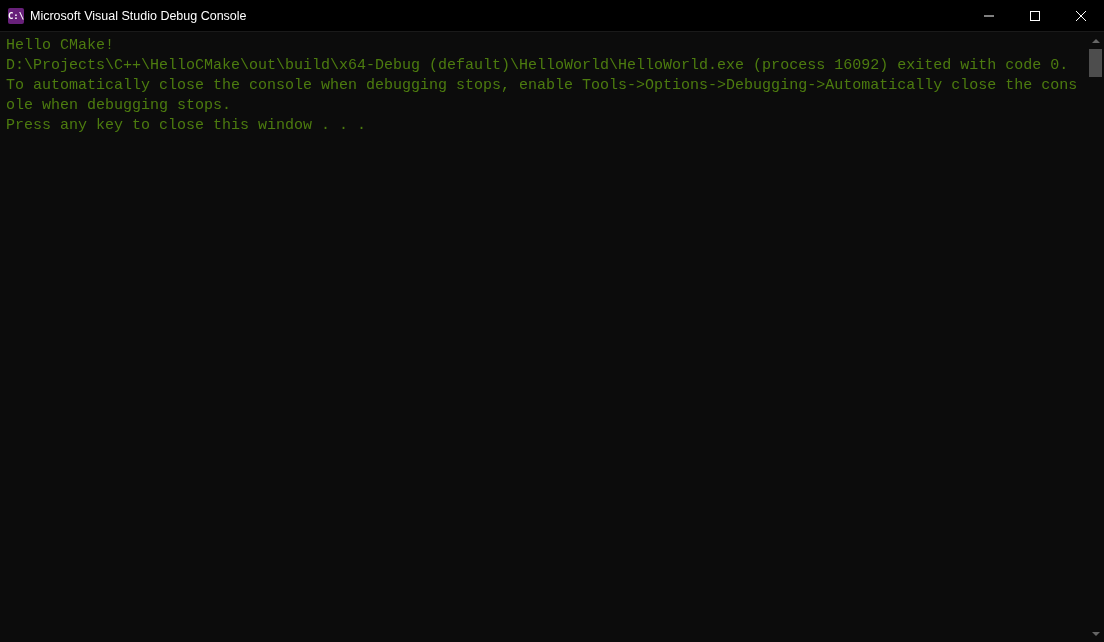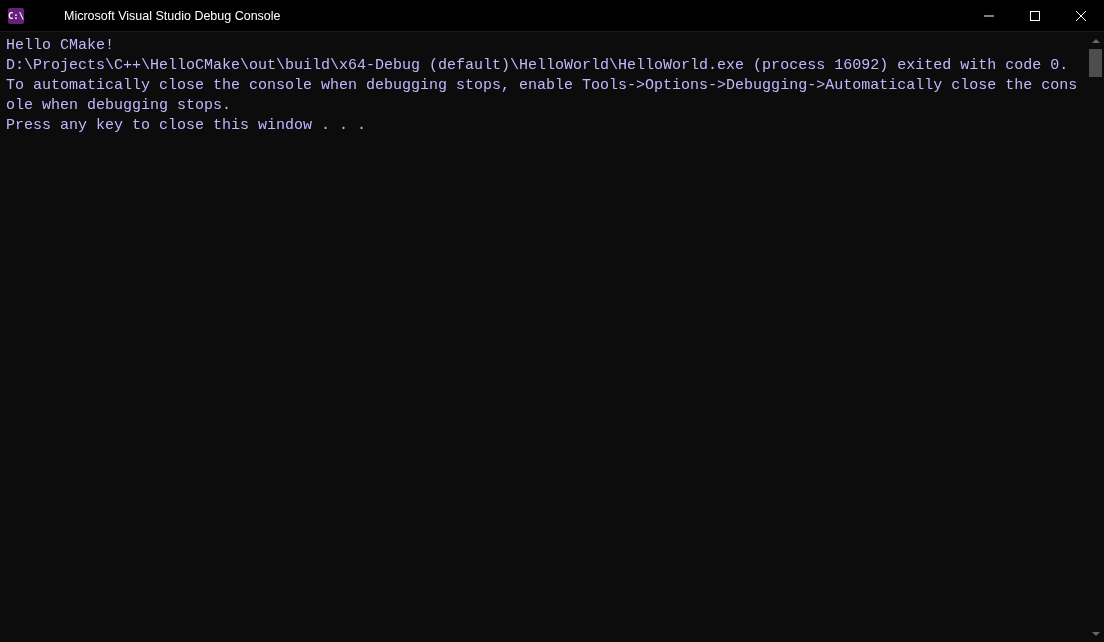--- a/index.html
+++ b/index.html
@@ -37,21 +37,20 @@
       border-radius: 2px;
     }
     .app-icon-inner {
       font-size: 9px;
       color: #ffffff;
       font-weight: bold;
       font-family: Consolas, monospace;
     }
     .window-title {
       flex: 1;
-      margin-left: 34px;
     }
     .window-controls {
       display: flex;
       height: 100%;
     }
     .win-btn {
       width: 46px;
       height: 100%;
       display: flex;
       align-items: center;
@@ -64,21 +63,21 @@
       height: 10px;
     }
     .console-area {
       position: relative;
       height: calc(100% - 32px);
       display: flex;
     }
     .console-content {
       flex: 1;
       padding: 4px 6px;
-      color: #c4b5fd;
+      color: #4d7c0f;
       font-size: 15px;
       line-height: 20px;
       white-space: pre-wrap;
       word-break: break-all;
       font-family: Consolas, 'Courier New', monospace;
       overflow: hidden;
     }
     .scrollbar {
       width: 17px;
       background: #0c0c0c;

